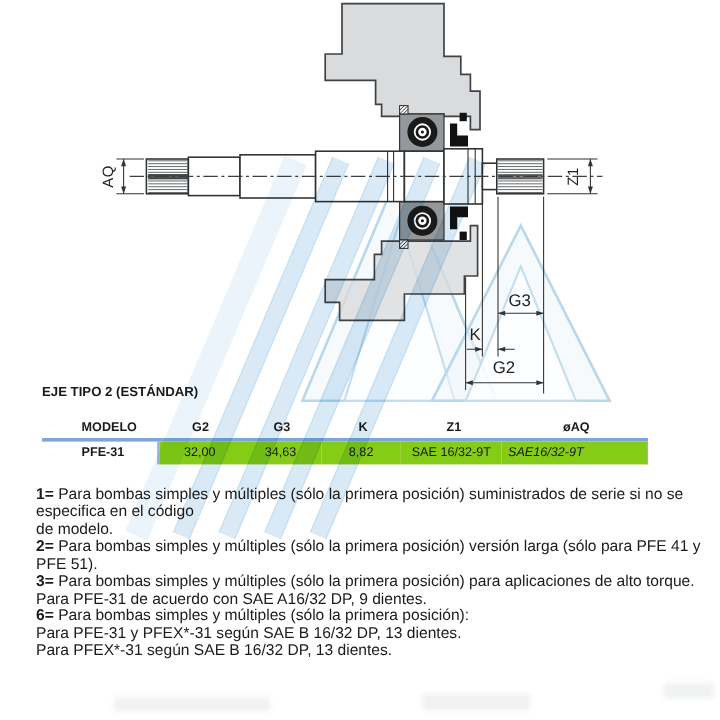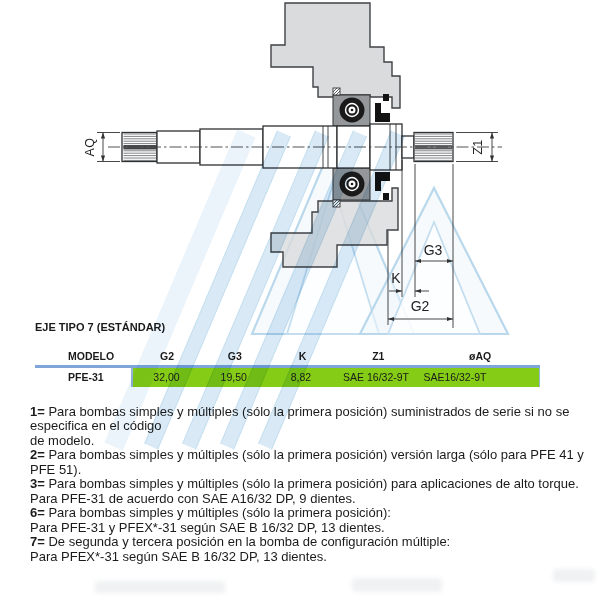--- a/index.html
+++ b/index.html
@@ -27,21 +27,21 @@
   .tbl-head{display:flex;align-items:flex-end;font-weight:bold;font-size:10.5px;height:27px;padding-bottom:3px;border-bottom:3px solid #7ea6d8;box-sizing:content-box;}
   .tbl-row{display:flex;height:19px;font-size:10.5px;}
   .c0{width:70px;text-align:left;box-sizing:border-box;margin-left:33px;}
   .c1{width:72px;text-align:center;}
   .c2{width:73px;text-align:center;}
   .c3{width:72px;text-align:center;}
   .c4{width:90px;text-align:center;}
   .c5{width:128px;text-align:center;box-sizing:border-box;}
   .tbl-row .c0{font-weight:bold;border-right:2px solid #95b3d7;height:19px;line-height:19px;}
   .tbl-row .cell-bg{background:#84cc16;height:19px;line-height:19px;}
-  .tbl-row .c5{border-right:1.5px solid #95b3d7;padding-right:47px;}
+  .tbl-row .c5{border-right:1.5px solid #95b3d7;padding-right:47px;font-style:italic;}
 
   
   #footnotes{position:absolute;left:30px;top:405px;width:562px;z-index:3;font-size:13px;line-height:14.45px;color:#1b1b1b;}
   #footnotes b{font-weight:bold;}
 
   
   #wm-stripes{position:absolute;left:0;top:0;width:600px;height:600px;z-index:5;pointer-events:none;mix-blend-mode:multiply;}
   .stripe{position:absolute;top:120px;height:340px;width:13px;background:#d3e7f5;border-left:1px solid #bcdaee;border-right:1px solid #bcdaee;transform:rotate(23deg);opacity:.85;}
   .stripe-wide{width:20px;opacity:.45;border:none;}
   .s1{left:170px;} .s2{left:210px;} .s3{left:248px;} .s4{left:286px;} .s5{left:324px;}
@@ -144,48 +144,47 @@
     </g>
   </svg>
 
   <div class="dim-label dim-rot" id="lbl-aq">AQ</div>
   <div class="dim-label dim-rot" id="lbl-z1">Z1</div>
   <div class="dim-label" id="lbl-g3">G3</div>
   <div class="dim-label" id="lbl-k">K</div>
   <div class="dim-label" id="lbl-g2">G2</div>
 
   <div id="table-sec">
-    <div class="tbl-title">EJE TIPO 7 (ESTÁNDAR)</div>
+    <div class="tbl-title">EJE TIPO 2 (ESTÁNDAR)</div>
     <div class="tbl-head">
       <div class="c0">MODELO</div>
       <div class="c1">G2</div>
       <div class="c2">G3</div>
       <div class="c3">K</div>
       <div class="c4">Z1</div>
       <div class="c5">øAQ</div>
     </div>
     <div class="tbl-row">
       <div class="c0">PFE-31</div>
       <div class="c1 cell-bg">32,00</div>
-      <div class="c2 cell-bg">19,50</div>
+      <div class="c2 cell-bg">34,63</div>
       <div class="c3 cell-bg">8,82</div>
       <div class="c4 cell-bg">SAE 16/32-9T</div>
       <div class="c5 cell-bg">SAE16/32-9T</div>
     </div>
   </div>
 
   <div id="footnotes">
     <div><b>1=</b><span> Para bombas simples y múltiples (sólo la primera posición) suministrados de serie si no se especifica en el código</span></div>
     <div><b></b><span>de modelo.</span></div>
     <div><b>2=</b><span> Para bombas simples y múltiples (sólo la primera posición) versión larga (sólo para PFE 41 y PFE 51).</span></div>
     <div><b>3=</b><span> Para bombas simples y múltiples (sólo la primera posición) para aplicaciones de alto torque.</span></div>
     <div><b></b><span>Para PFE-31 de acuerdo con SAE A16/32 DP, 9 dientes.</span></div>
     <div><b>6=</b><span> Para bombas simples y múltiples (sólo la primera posición):</span></div>
     <div><b></b><span>Para PFE-31 y PFEX*-31 según SAE B 16/32 DP, 13 dientes.</span></div>
-    <div><b>7=</b><span> De segunda y tercera posición en la bomba de configuración múltiple:</span></div>
     <div><b></b><span>Para PFEX*-31 según SAE B 16/32 DP, 13 dientes.</span></div>
   </div>
 
   <div id="wm-stripes">
     <div class="stripe stripe-wide s1"></div>
     <div class="stripe s2"></div>
     <div class="stripe s3"></div>
     <div class="stripe s4"></div>
     <div class="stripe s5"></div>
     <div class="wm-blob blob1"></div>

